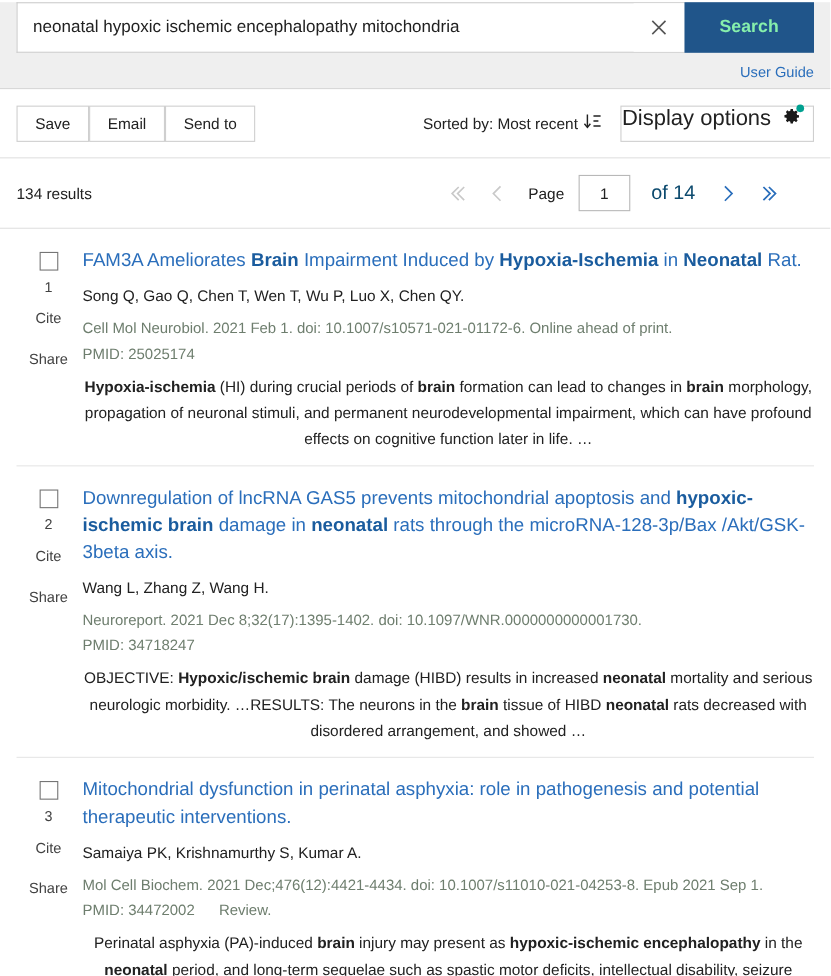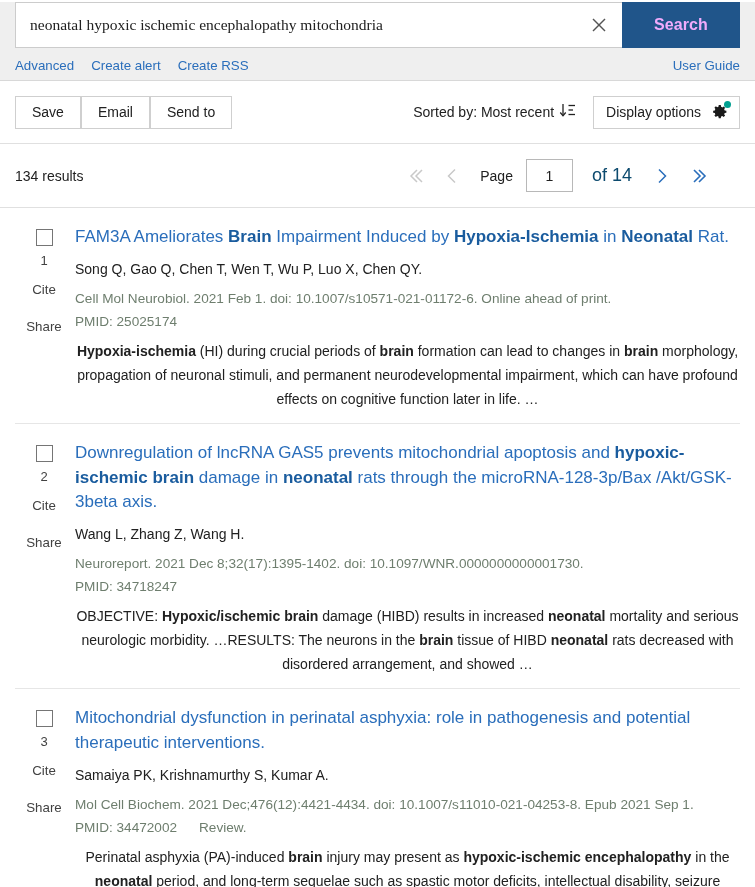--- a/index.html
+++ b/index.html
@@ -32,21 +32,21 @@
     border: 1px solid #cccccc;
     border-right: none;
     display: flex;
     align-items: center;
     position: relative;
   }
   .search-input {
     flex: 1;
     border: none;
     outline: none;
-    font-family: Liberation Serif, serif;
+    font-family: Liberation Sans, sans-serif;
     font-size: 15.5px;
     color: #212121;
     padding: 0 4px 0 14px;
     background: transparent;
     height: 100%;
     caret-color: #212121;
   }
   .clear-btn {
     width: 46px;
     height: 100%;
@@ -55,21 +55,21 @@
     display: flex;
     align-items: center;
     justify-content: center;
     cursor: pointer;
     padding: 0;
   }
   .clear-btn svg { display: block; }
   .search-btn {
     width: 118px;
     background: #20558a;
-    color: #f0abfc;
+    color: #86efac;
     border: none;
     font-family: "Liberation Sans", sans-serif;
     font-size: 16px;
     font-weight: bold;
     cursor: pointer;
     letter-spacing: .1px;
   }
   .links-row {
     display: flex;
     align-items: center;
@@ -117,27 +117,26 @@
     display: flex;
     align-items: center;
     gap: 5px;
     font-size: 14px;
     color: #212121;
     cursor: pointer;
     white-space: nowrap;
   }
   .display-options {
     display: flex;
-    align-items: center;
     gap: 9px;
     border: 1px solid #cfcfcf;
     background: #ffffff;
     height: 33px;
-    padding: 0 11px 0 12px;
-    font-size: 14px;
+    padding: 0 11px 0 0;
+    font-size: 20px;
     cursor: pointer;
     position: relative;
     white-space: nowrap;
   }
   .gear-wrap { position: relative; display: inline-block; line-height: 0; }
   .gear-dot {
     position: absolute;
     top: -2px; right: -3px;
     width: 7px; height: 7px;
     border-radius: 50%;
@@ -268,25 +267,20 @@
             <line x1="4" y1="4" x2="16" y2="16" stroke="#545454" stroke-width="1.4"></line>
             <line x1="16" y1="4" x2="4" y2="16" stroke="#545454" stroke-width="1.4"></line>
           </svg>
         </span>
       </button>
     </div>
     <button class="search-btn">Search</button>
   </div>
 
   <div class="links-row">
-    <div class="links-left">
-      <a class="blue-link">Advanced</a>
-      <a class="blue-link">Create alert</a>
-      <a class="blue-link">Create RSS</a>
-    </div>
     <div class="links-right">
       <a class="blue-link">User Guide</a>
     </div>
   </div>
 </div>
 
 <div class="action-bar">
   <div class="btn-group">
     <button class="ghost-btn">Save</button>
     <button class="ghost-btn">Email</button>

